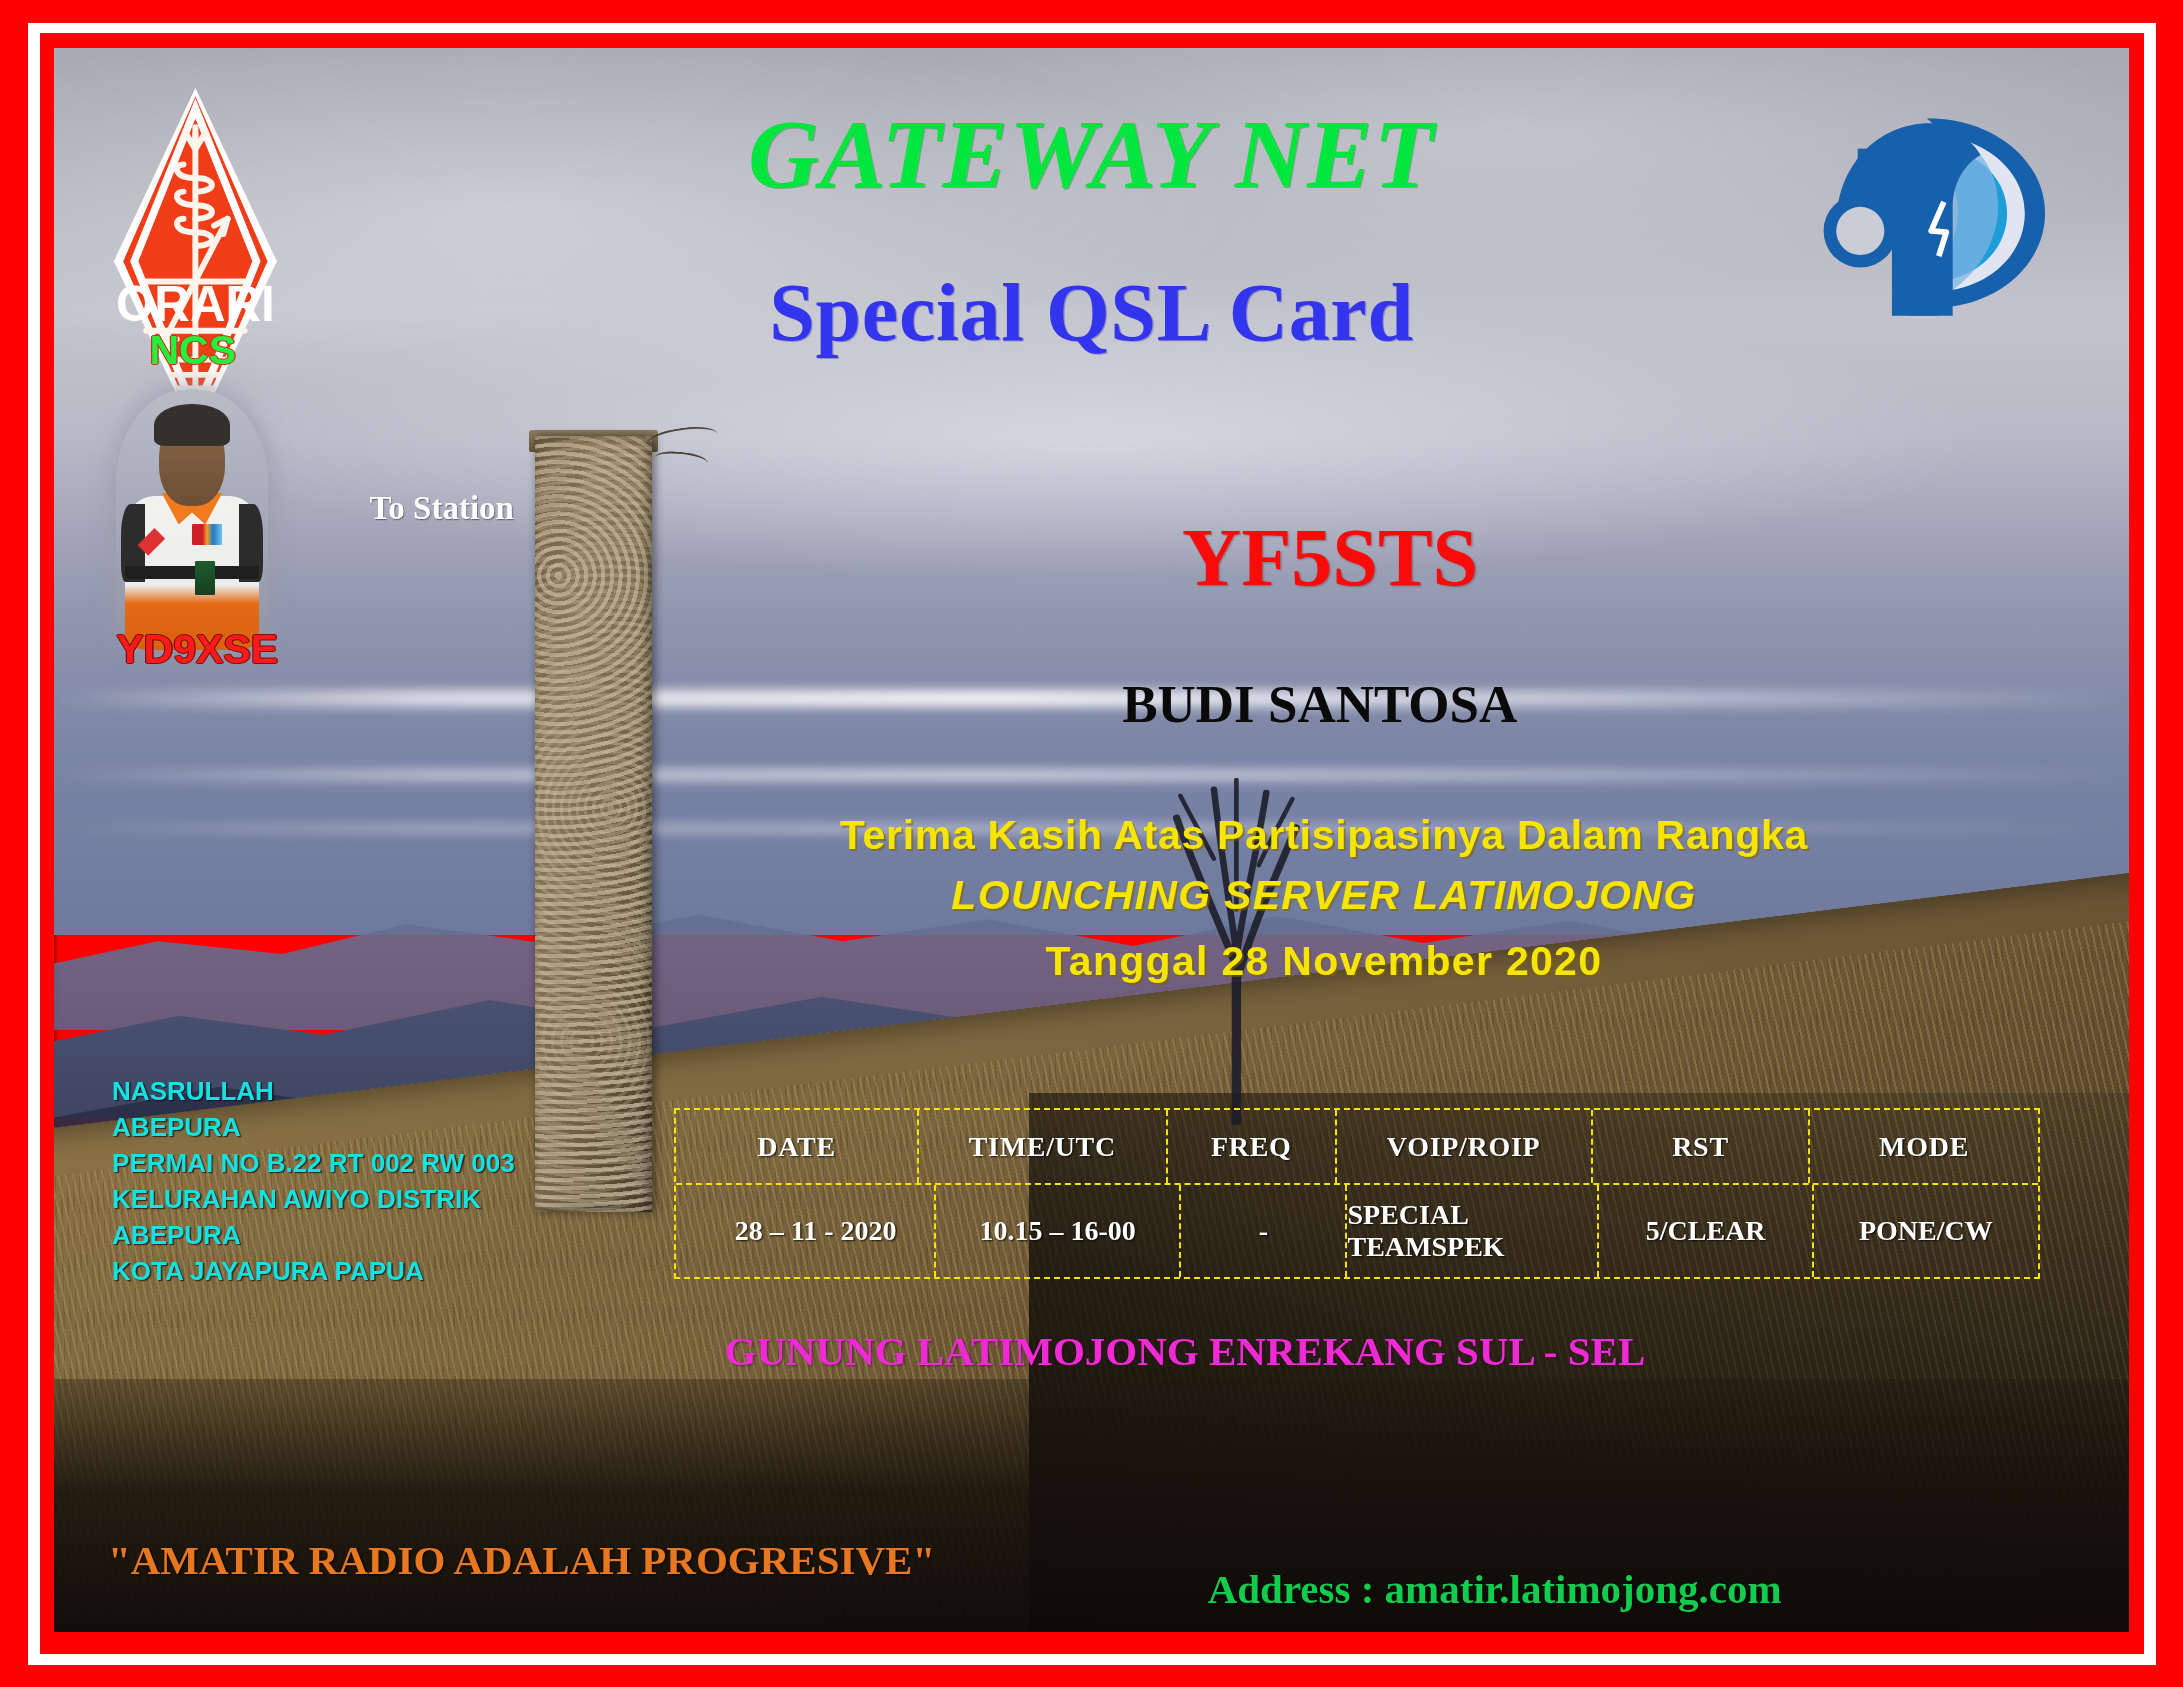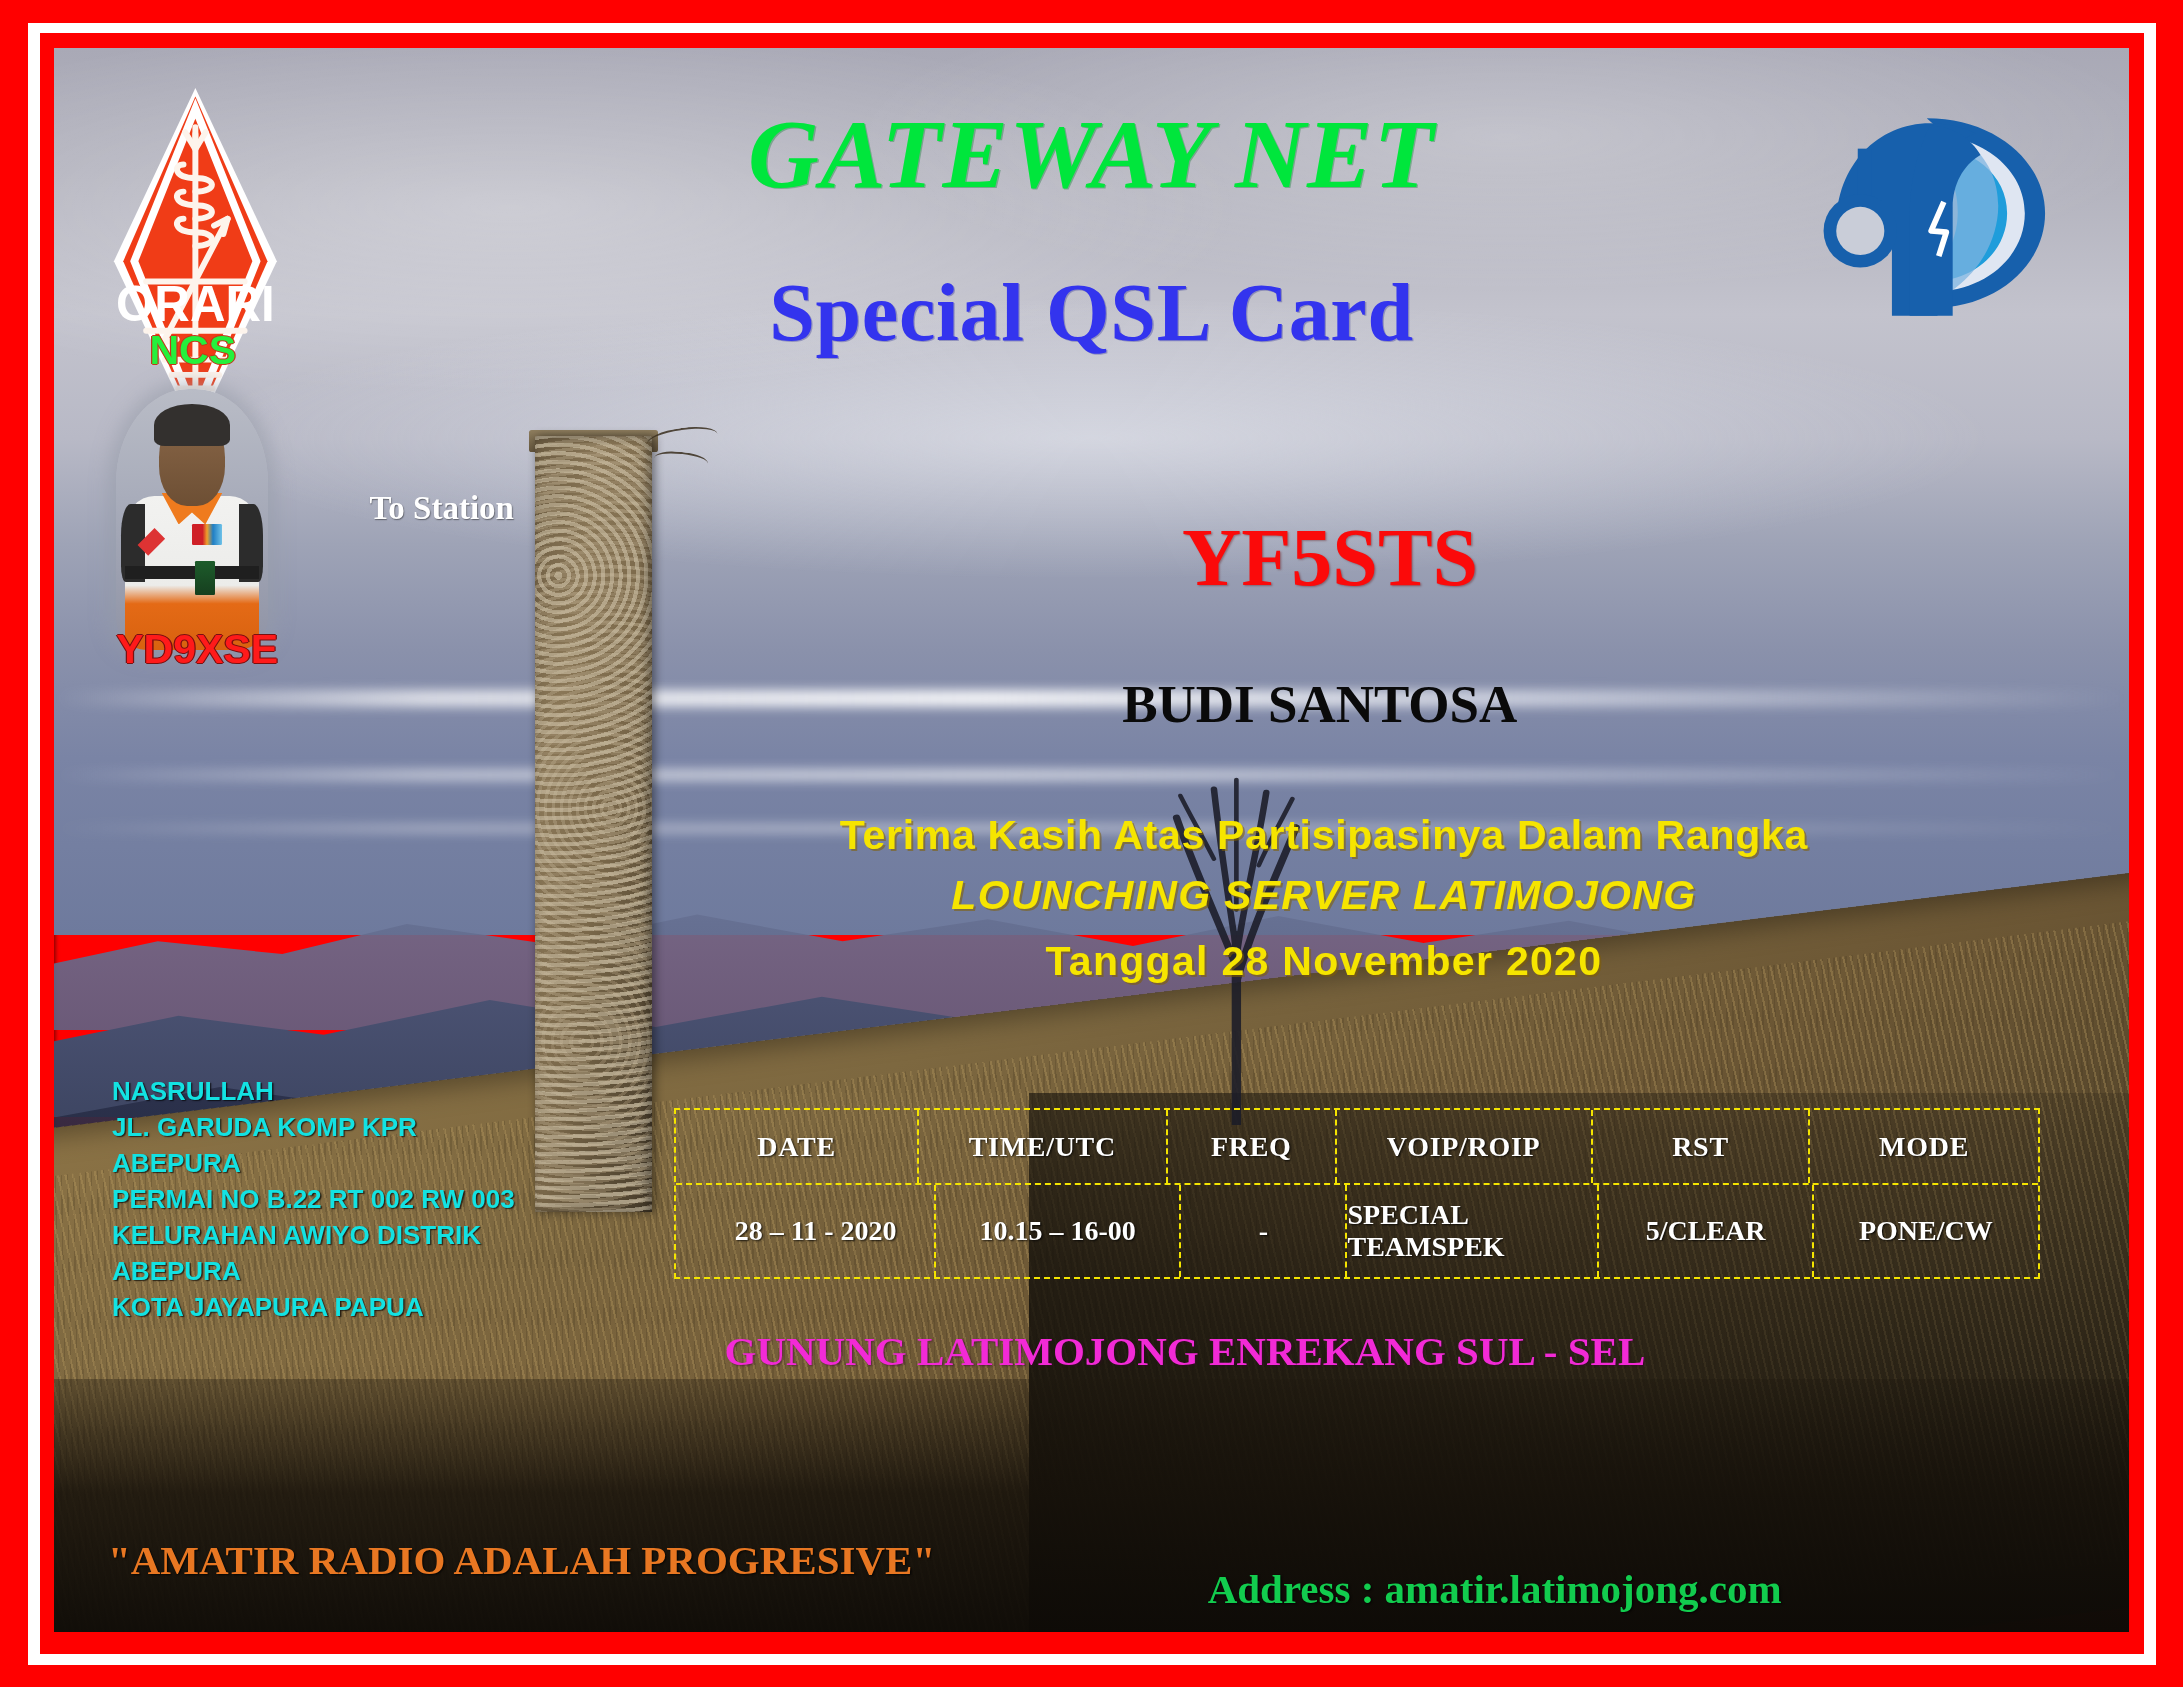--- a/index.html
+++ b/index.html
@@ -396,21 +396,20 @@
     <div class="txt" id="station-name">BUDI SANTOSA</div>
 
     <div class="txt yellowline" id="thanks-line">Terima Kasih Atas Partisipasinya Dalam Rangka</div>
 
     <div class="txt yellowline" id="event-line">LOUNCHING SERVER LATIMOJONG</div>
 
     <div class="txt yellowline" id="date-line">Tanggal  28  November  2020</div>
 
     <div id="address-block">
       <div>NASRULLAH</div>
-      <div>JL. GARUDA KOMP KPR</div>
       <div>ABEPURA</div>
       <div>PERMAI NO B.22 RT 002 RW 003</div>
       <div>KELURAHAN AWIYO DISTRIK</div>
       <div>ABEPURA</div>
       <div>KOTA JAYAPURA PAPUA</div>
     </div>
 
     <div id="qso-table">
       <div class="trow head">
         <div class="tcell c-date">DATE</div>

